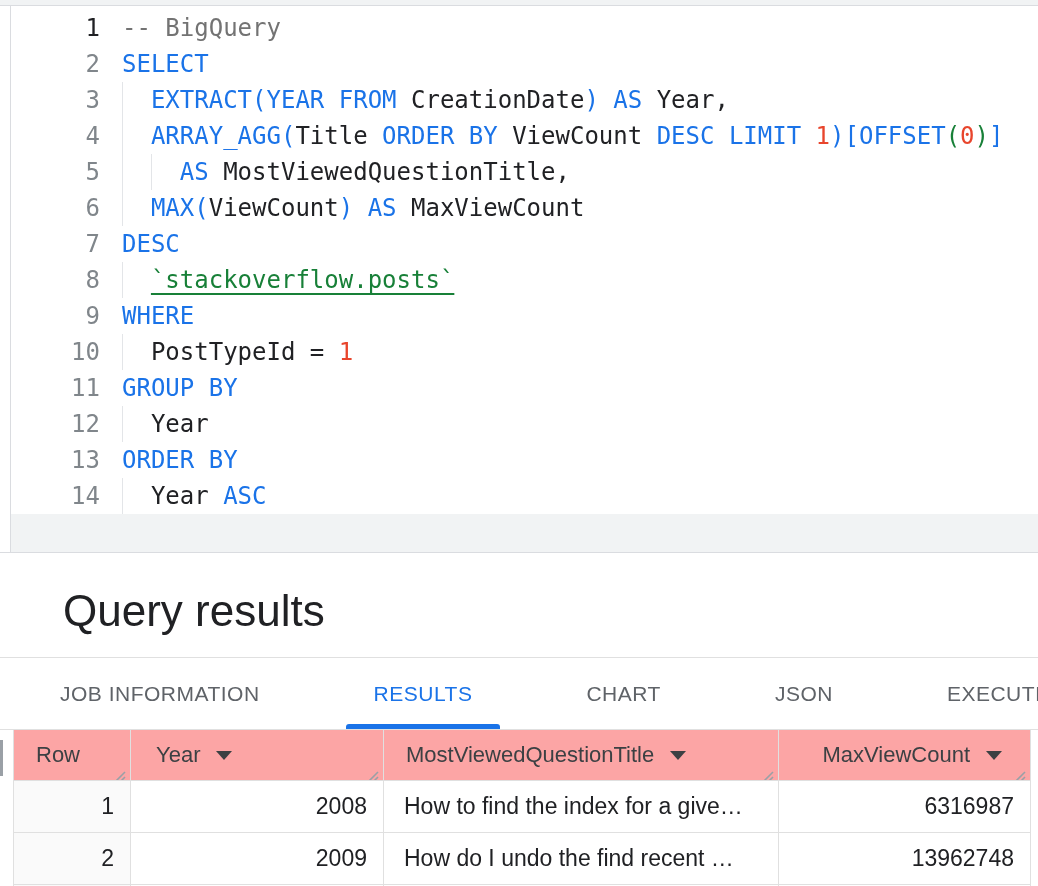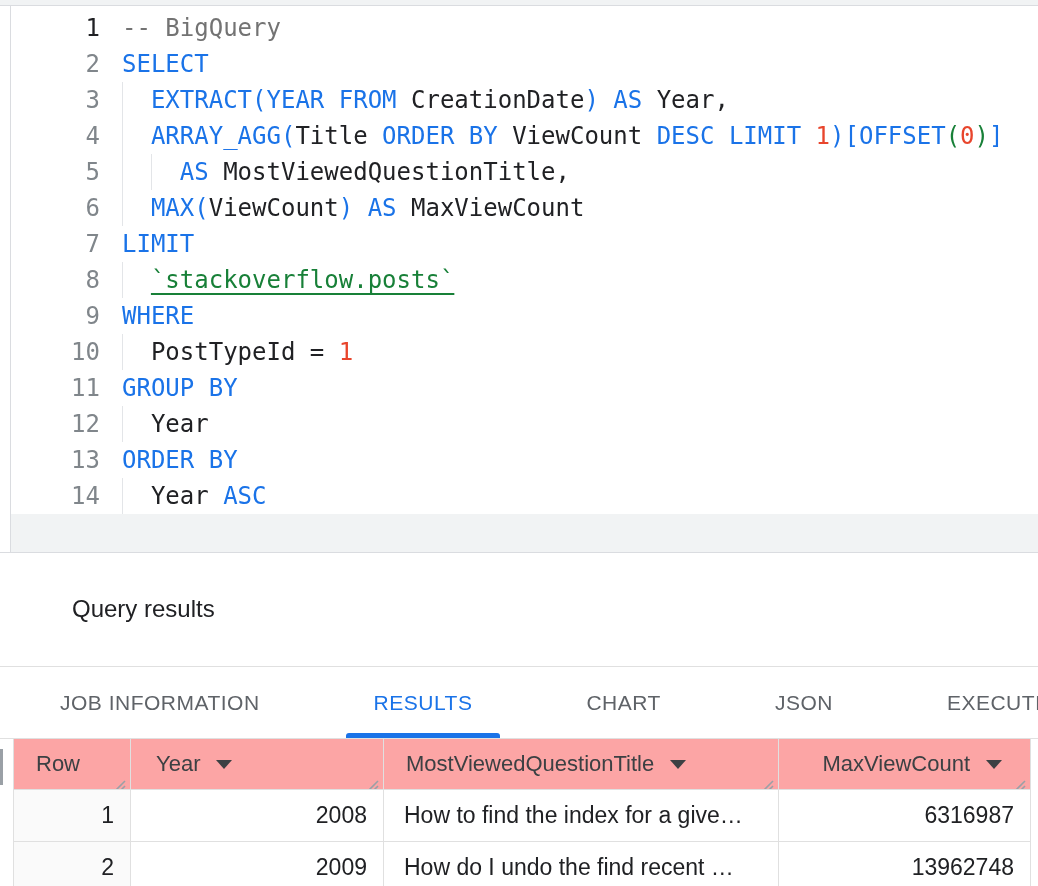--- a/index.html
+++ b/index.html
@@ -21,21 +21,21 @@
   .line.g2 .code::after{content:"";position:absolute;left:29px;top:0;bottom:0;width:1px;background:#e3e5e8;}
   .tk-p{color:#202124;}
   .tk-k{color:#1a73e8;}
   .tk-c{color:#737373;}
   .tk-n{color:#e8452c;}
   .tk-g{color:#188038;}
   .tk-l{color:#188038;text-decoration:underline;text-underline-offset:5px;text-decoration-thickness:2px;}
   .editor-bottom-strip{position:absolute;left:11px;right:0;top:514px;height:38px;background:#f1f3f4;}
   
   .results-header{height:101px;border-bottom:1px solid #e0e0e0;background:#fff;}
-  .results-title{margin:12px;padding:30px 0 0 60px;font-size:24px;font-weight:400;color:#202124;}
+  .results-title{margin:3px;padding:30px 0 0 60px;font-size:44px;font-weight:400;color:#202124;}
   
   .tabbar{height:71px;border-bottom:1px solid #e0e0e0;display:flex;align-items:stretch;
     padding-left:32px;white-space:nowrap;overflow:hidden;column-gap:58px;}
   .tab{position:relative;display:flex;align-items:center;padding:0 28px;
     font-size:21px;font-weight:500;letter-spacing:0.5px;color:#5f6368;cursor:pointer;flex:none;}
   .tab.active{color:#1a73e8;}
   .tab-indicator{position:absolute;left:0;right:0;bottom:0;height:5px;background:#1a73e8;
     border-radius:3px 3px 0 0;}
   
   .table-area{position:relative;height:159px;background:#fff;}
@@ -69,21 +69,21 @@
   <div class="editor-top-strip"></div>
   <div class="editor-left-line"></div>
   <div class="editor-bottom-strip"></div>
   <div class="editor-lines">
       <div class="line"><div class="gutter-num active">1</div><div class="code"><span class="tk-c">-- BigQuery</span></div></div>
       <div class="line"><div class="gutter-num">2</div><div class="code"><span class="tk-k">SELECT</span></div></div>
       <div class="line g"><div class="gutter-num">3</div><div class="code"><span class="tk-p">  </span><span class="tk-k">EXTRACT(YEAR FROM </span><span class="tk-p">CreationDate</span><span class="tk-k">) AS </span><span class="tk-p">Year,</span></div></div>
       <div class="line g"><div class="gutter-num">4</div><div class="code"><span class="tk-p">  </span><span class="tk-k">ARRAY_AGG(</span><span class="tk-p">Title </span><span class="tk-k">ORDER BY </span><span class="tk-p">ViewCount </span><span class="tk-k">DESC LIMIT </span><span class="tk-n">1</span><span class="tk-k">)[OFFSET</span><span class="tk-g">(</span><span class="tk-n">0</span><span class="tk-g">)</span><span class="tk-k">]</span></div></div>
       <div class="line g g2"><div class="gutter-num">5</div><div class="code"><span class="tk-p">    </span><span class="tk-k">AS </span><span class="tk-p">MostViewedQuestionTitle,</span></div></div>
       <div class="line g"><div class="gutter-num">6</div><div class="code"><span class="tk-p">  </span><span class="tk-k">MAX(</span><span class="tk-p">ViewCount</span><span class="tk-k">) AS </span><span class="tk-p">MaxViewCount</span></div></div>
-      <div class="line"><div class="gutter-num">7</div><div class="code"><span class="tk-k">LIMIT</span></div></div>
+      <div class="line"><div class="gutter-num">7</div><div class="code"><span class="tk-k">DESC</span></div></div>
       <div class="line g"><div class="gutter-num">8</div><div class="code"><span class="tk-p">  </span><span class="tk-l">`stackoverflow.posts`</span></div></div>
       <div class="line"><div class="gutter-num">9</div><div class="code"><span class="tk-k">WHERE</span></div></div>
       <div class="line g"><div class="gutter-num">10</div><div class="code"><span class="tk-p">  </span><span class="tk-p">PostTypeId = </span><span class="tk-n">1</span></div></div>
       <div class="line"><div class="gutter-num">11</div><div class="code"><span class="tk-k">GROUP BY</span></div></div>
       <div class="line g"><div class="gutter-num">12</div><div class="code"><span class="tk-p">  </span><span class="tk-p">Year</span></div></div>
       <div class="line"><div class="gutter-num">13</div><div class="code"><span class="tk-k">ORDER BY</span></div></div>
       <div class="line g"><div class="gutter-num">14</div><div class="code"><span class="tk-p">  </span><span class="tk-p">Year </span><span class="tk-k">ASC</span></div></div>
     </div>
 </div>
 

